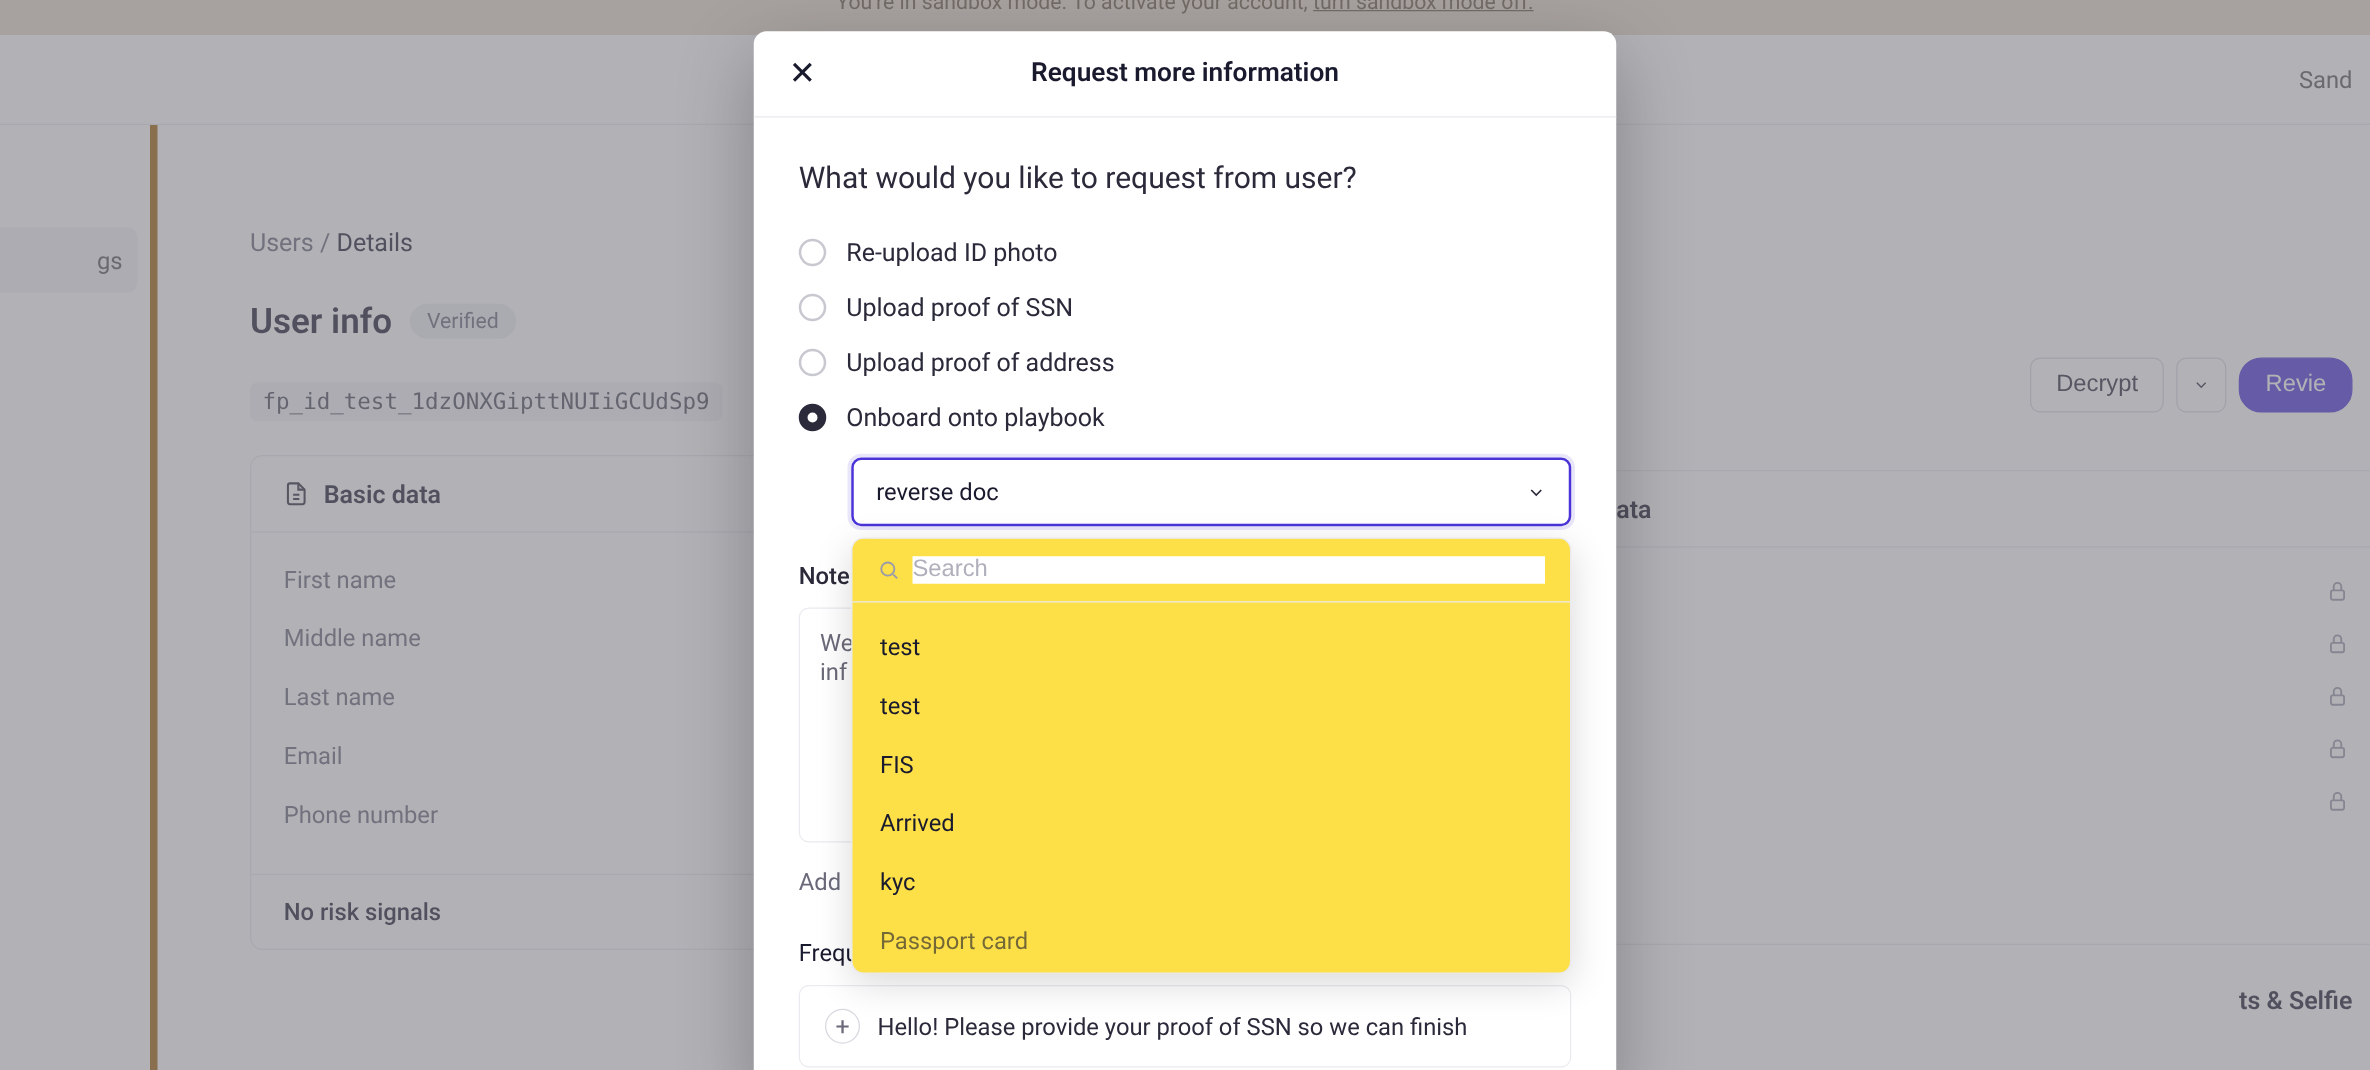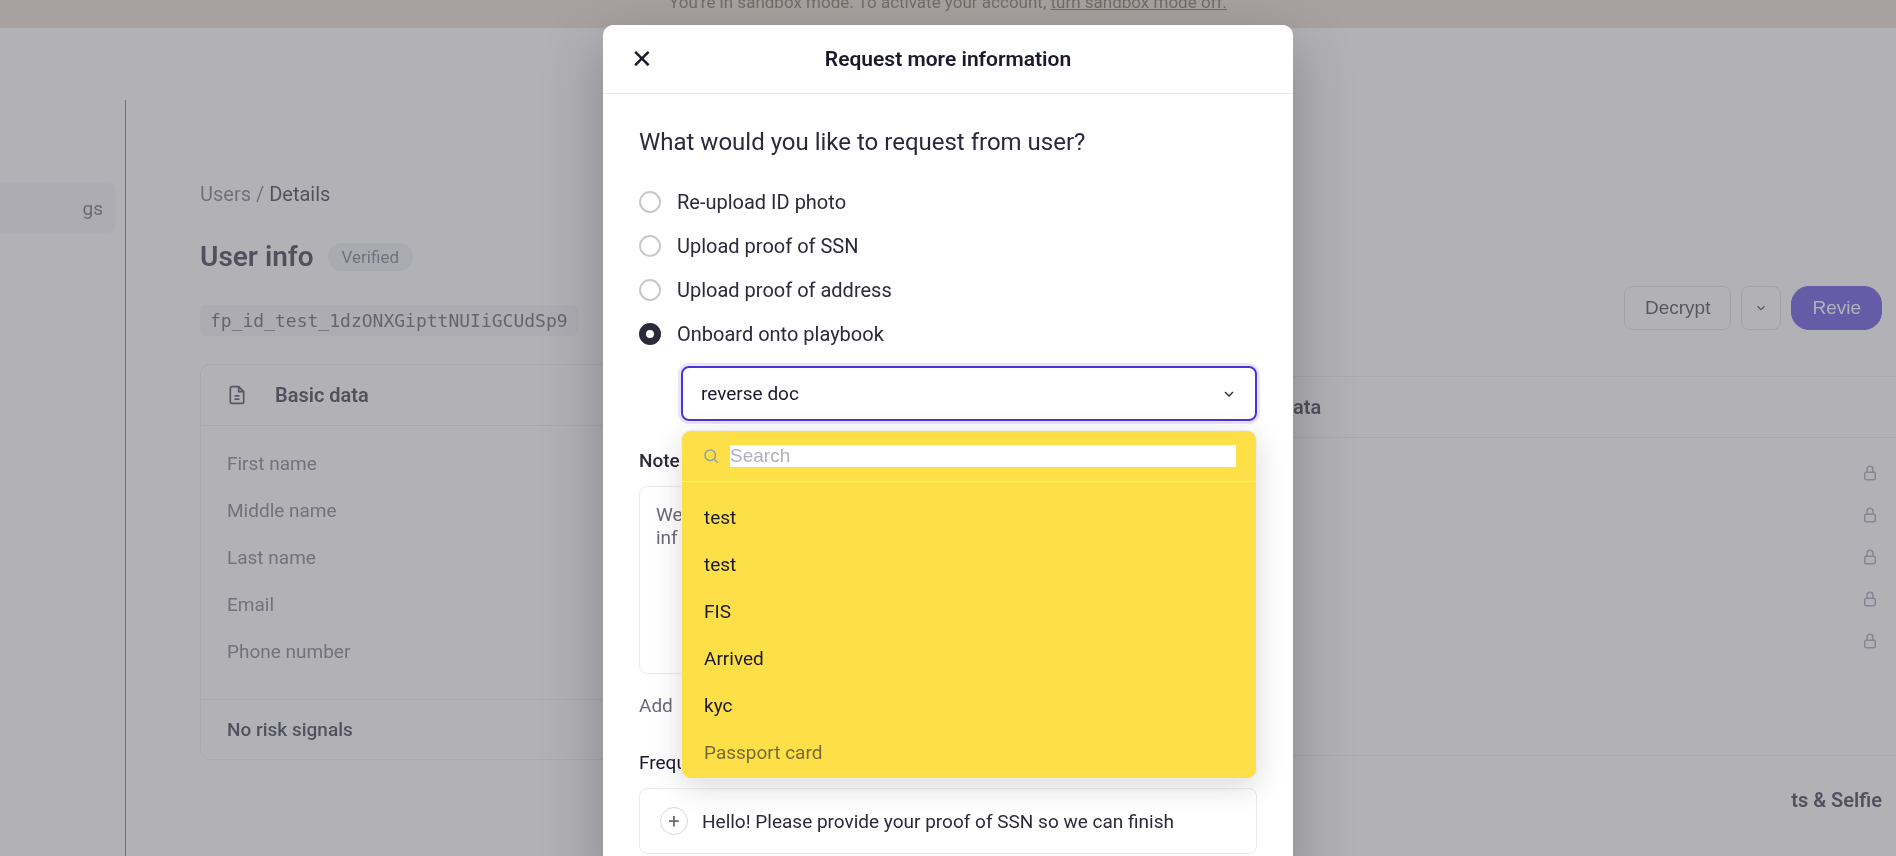--- a/index.html
+++ b/index.html
@@ -8,40 +8,40 @@
 
 
 .sandbox-banner { position: absolute; top: 0; left: 0; right: 0; height: 28px; background: #e8dcc8; color: #6b5a42; text-align: center; font-size: 17px; line-height: 5px; padding-top: 0; }
 .sandbox-banner .link { text-decoration: underline; cursor: pointer; }
 
 
 .topbar { position: absolute; top: 28px; left: 0; right: 0; height: 72px; background: #ffffff; border-bottom: 1px solid #eaeaf0; }
 .topbar-right { position: absolute; right: 14px; top: 50%; transform: translateY(-50%); font-size: 19px; color: #555; }
 
 
-.leftnav { position: absolute; top: 100px; left: 0; width: 126px; height: 756px; border-right: 1px solid #a16207; }
+.leftnav { position: absolute; top: 100px; left: 0; width: 126px; height: 756px; border-right: 6px solid #a16207; }
 .leftnav .item { position: absolute; top: 82px; left: -30px; right: 10px; height: 52px; background: #f2f2f6; border-radius: 8px; color: #555; font-size: 19px; display: flex; align-items: center; justify-content: flex-end; padding-right: 12px; }
 
 
 .main { position: absolute; top: 100px; left: 126px; right: 0; bottom: 0; padding: 82px 38px 0 74px; }
 .breadcrumb { color: #6a6a7a; font-size: 20px; margin-bottom: 34px; }
 .breadcrumb .current { color: #1a1a2e; }
 .header-row { display: flex; align-items: center; justify-content: space-between; margin-bottom: 36px; }
 .header-left { display: flex; align-items: center; gap: 14px; }
 .header-title { font-size: 28px; font-weight: 600; }
 .verified-badge { background: #eeeef3; color: #6a6a7a; padding: 4px 14px; border-radius: 18px; font-size: 17px; }
 .id-row { margin-bottom: 32px; }
 .id-code { font-family: "SFMono-Regular", Menlo, monospace; background: #f2f2f6; padding: 5px 10px; border-radius: 6px; font-size: 18px; color: #4a4a5a; }
 
 .btn { border: 1px solid #d8d8e0; background: #fff; border-radius: 8px; padding: 10px 20px; font-size: 19px; color: #2a2a3a; cursor: pointer; }
 .btn.primary { background: #4a34d8; color: #fff; border-color: #4a34d8; border-radius: 18px; }
 .btn.icon { padding: 10px 12px; }
 
 .card { border: 1px solid #eaeaf0; border-radius: 10px; background: #ffffff; }
-.card-header { padding: 18px 26px; display: flex; align-items: center; gap: 28px; font-weight: 600; font-size: 20px; border-bottom: 1px solid #eaeaf0; }
+.card-header { padding: 18px 26px; display: flex; align-items: center; gap: 12px; font-weight: 600; font-size: 20px; border-bottom: 1px solid #eaeaf0; }
 .card-body { padding: 14px 26px 24px; }
 .field-row { padding: 12px 0; color: #6a6a7a; display: flex; justify-content: space-between; align-items: center; }
 .risk-row { padding: 18px 26px; font-size: 19px; font-weight: 500; border-top: 1px solid #eaeaf0; }
 
 .right-col { position: absolute; top: 298px; right: 0; width: 680px; font-size: 20px; }
 
 
 .overlay { position: absolute; inset: 0; background: rgba(120,120,130,0.58); }
 
 
@@ -81,20 +81,23 @@
 </head>
 <body>
 
 <div class="viewport">
 
   <div class="sandbox-banner">
     <span>You're in sandbox mode. To activate your account, </span>
     <span class="link">turn sandbox mode off.</span>
   </div>
 
+  <div class="topbar">
+    <div class="topbar-right">Sand</div>
+  </div>
 
   <div class="leftnav">
     <div class="item">
       <span>gs</span>
     </div>
   </div>
 
   <div class="main">
     <div class="breadcrumb">
       <span>Users</span>

